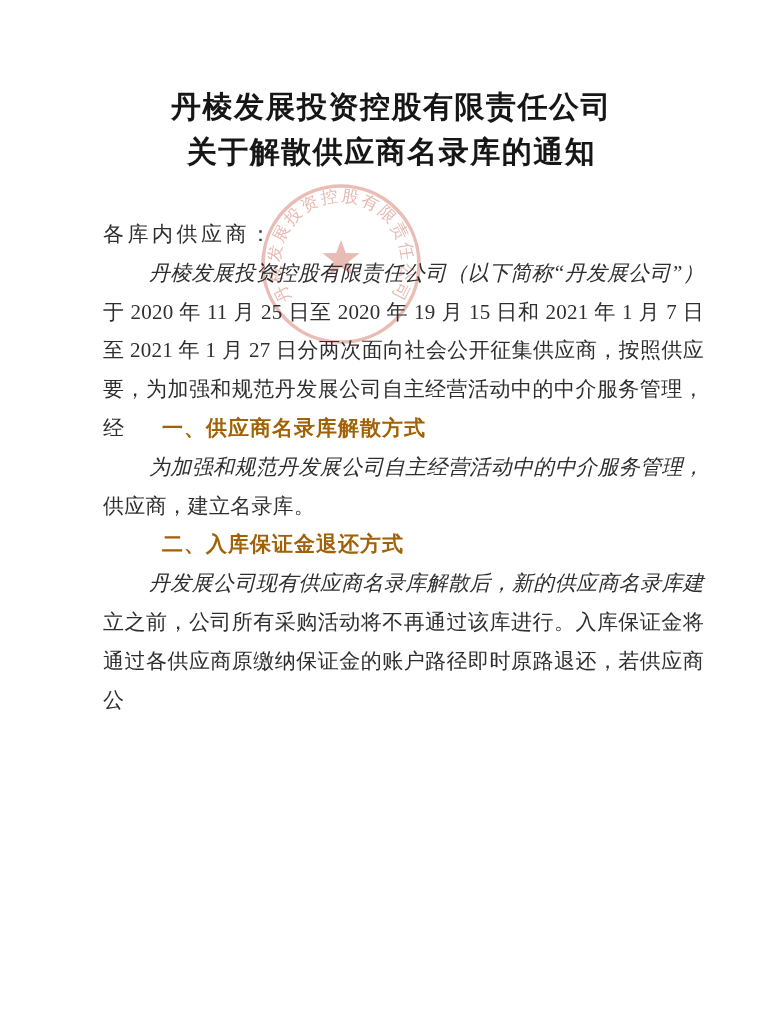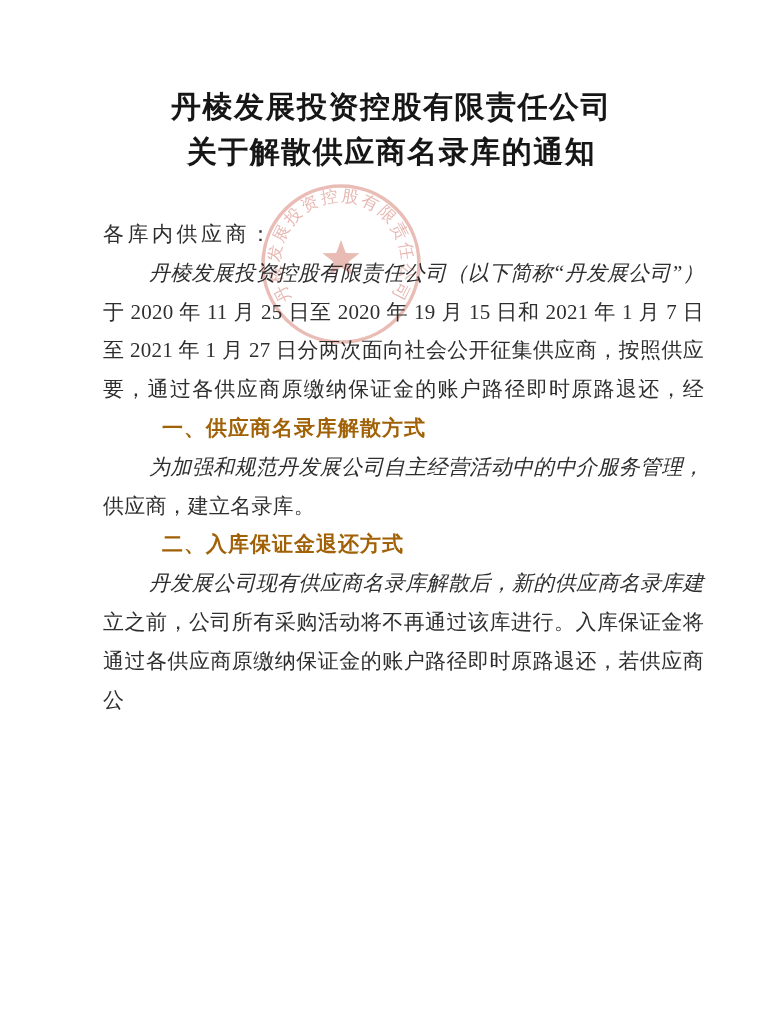--- a/index.html
+++ b/index.html
@@ -77,21 +77,21 @@
   <div class="title-block">
     <div class="title-line">丹棱发展投资控股有限责任公司</div>
     <div class="title-line">关于解散供应商名录库的通知</div>
   </div>
 
   <div class="body-block">
     <div class="line salutation">各库内供应商：</div>
     <div class="line just indent">丹棱发展投资控股有限责任公司（以下简称“丹发展公司”）</div>
     <div class="line just">于 2020 年 11 月 25 日至 2020 年 19 月 15 日和 2021 年 1 月 7 日</div>
     <div class="line just">至 2021 年 1 月 27 日分两次面向社会公开征集供应商，按照供应</div>
-    <div class="line just">要，通过各供应商原缴纳保证金的账户路径即时原路退还，经</div>
+    <div class="line just">要，为加强和规范丹发展公司自主经营活动中的中介服务管理，经</div>
     <div class="line heading">一、供应商名录库解散方式</div>
     <div class="line just indent">为加强和规范丹发展公司自主经营活动中的中介服务管理，</div>
     <div class="line">供应商，建立名录库。</div>
     <div class="line heading">二、入库保证金退还方式</div>
     <div class="line just indent">丹发展公司现有供应商名录库解散后，新的供应商名录库建</div>
     <div class="line just">立之前，公司所有采购活动将不再通过该库进行。入库保证金将</div>
     <div class="line just">通过各供应商原缴纳保证金的账户路径即时原路退还，若供应商公</div>
   </div>
 
 </div>

